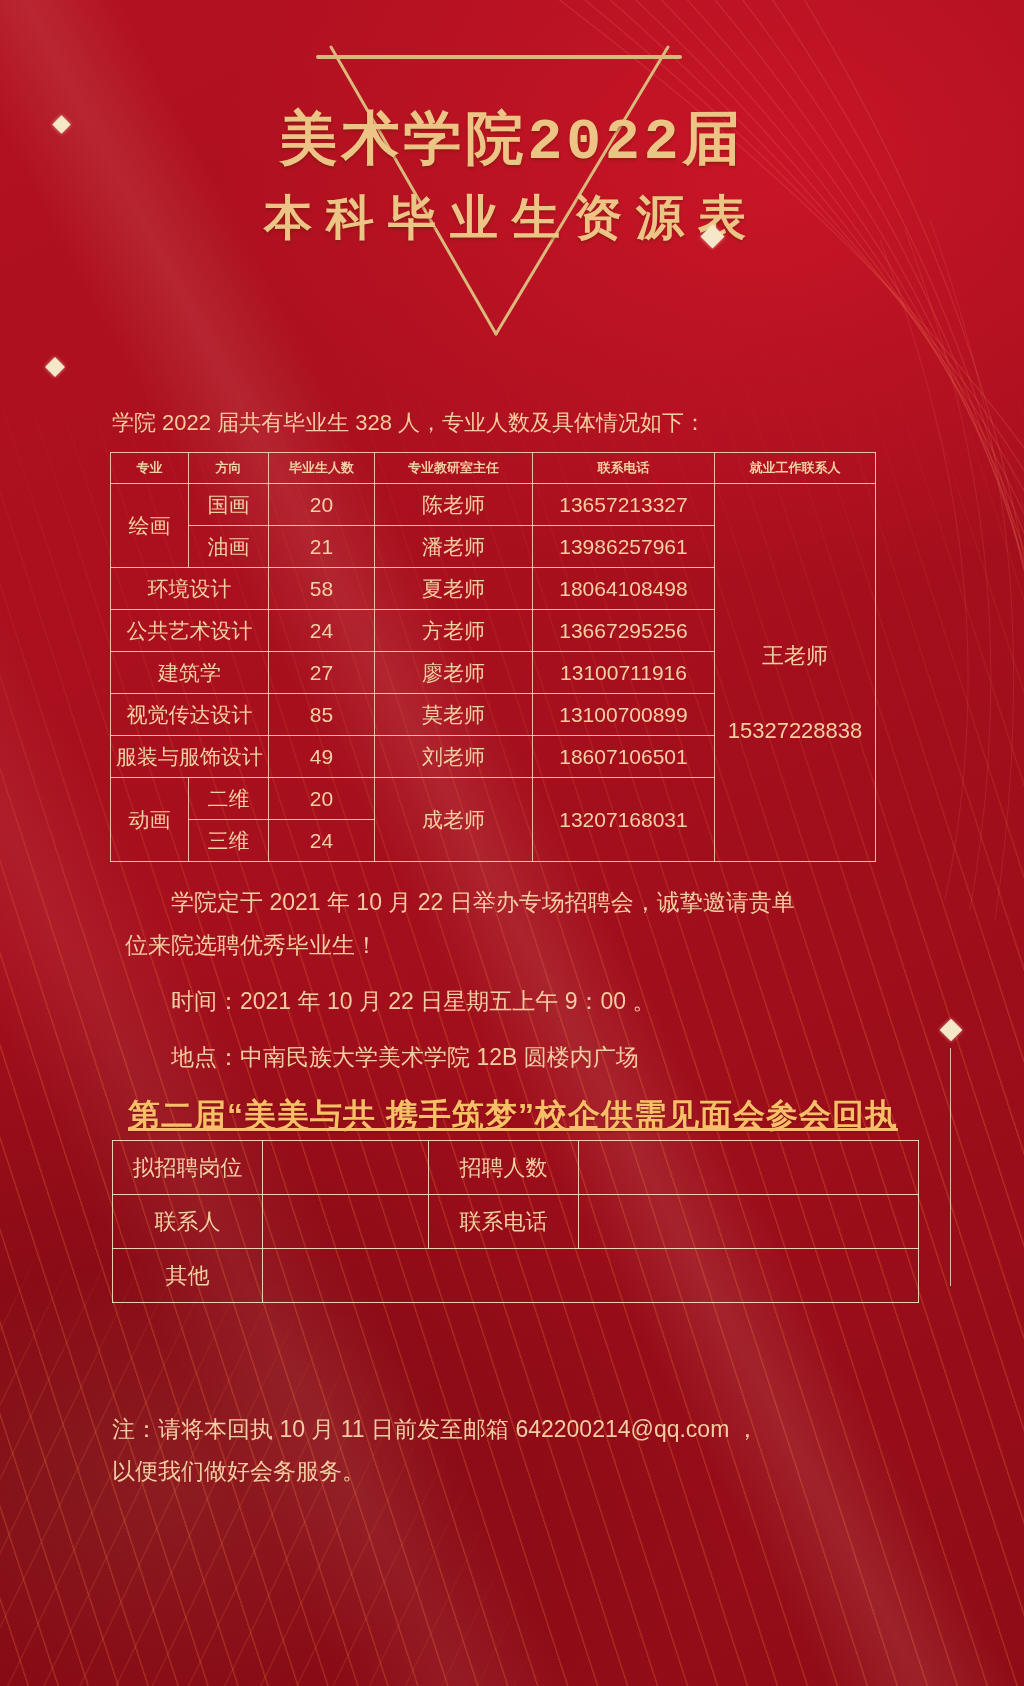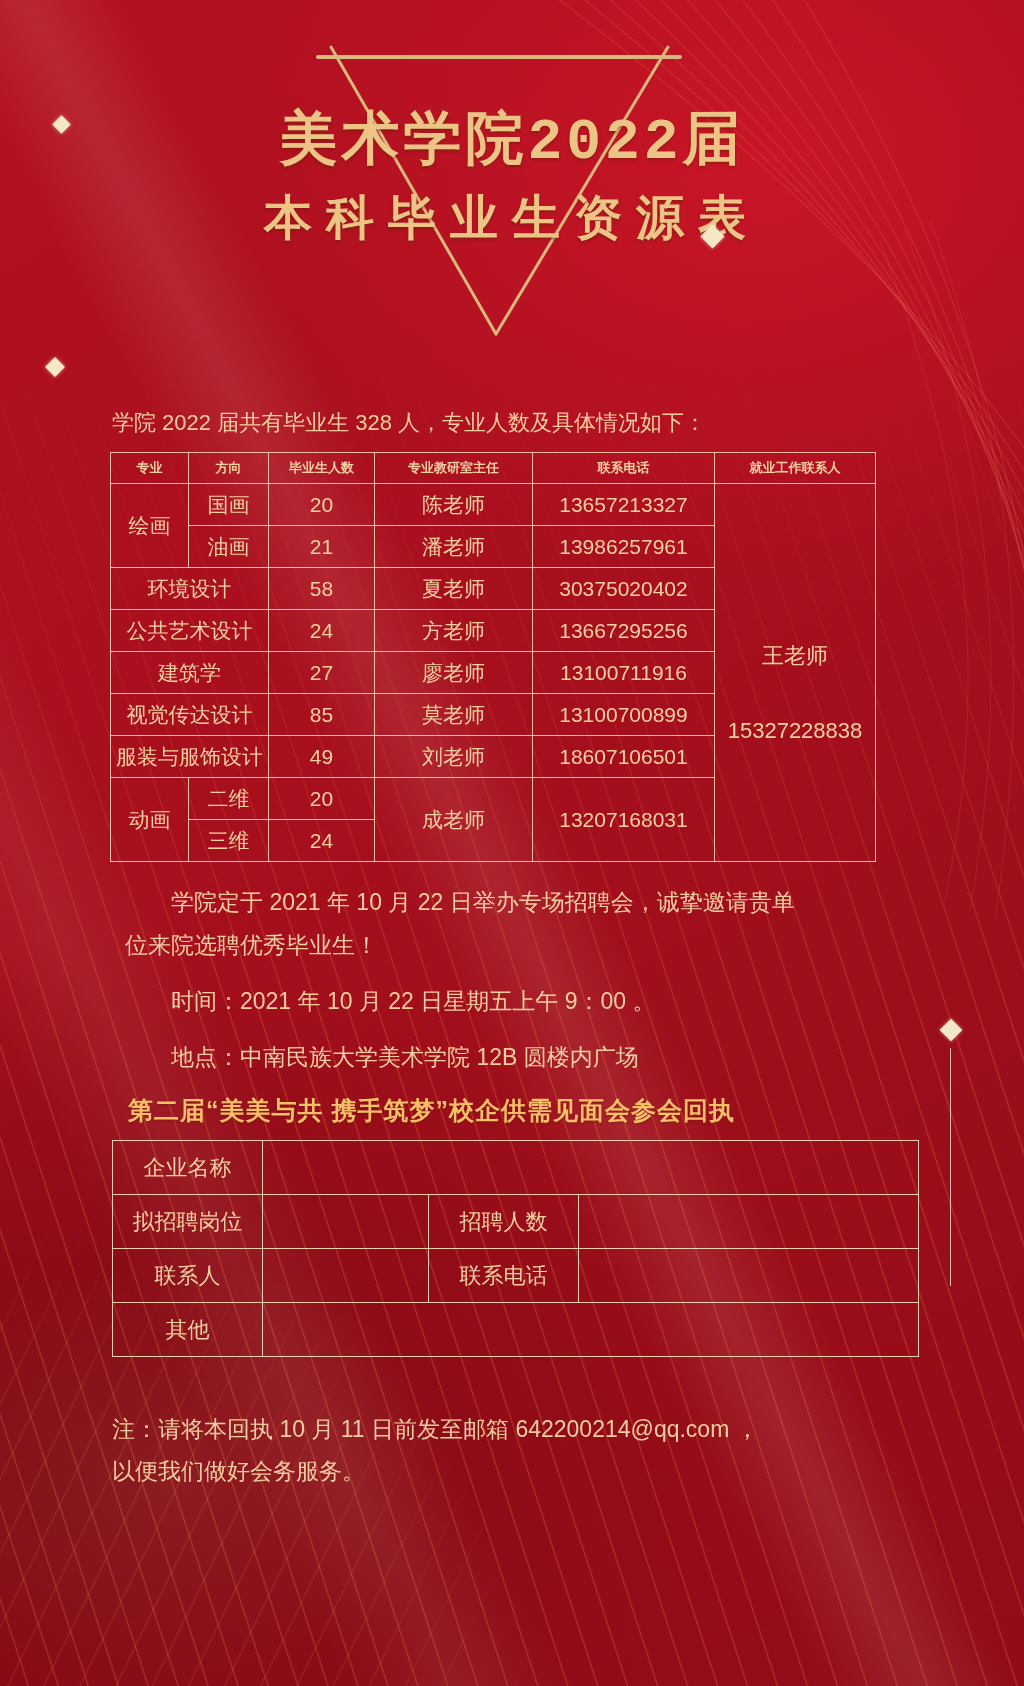--- a/index.html
+++ b/index.html
@@ -68,22 +68,22 @@
     color:#f2d0a2;font-size:21px;text-align:center;
   }
   table.main-table th,table.main-table td{
     border:1px solid rgba(243,222,183,.85);padding:0;font-weight:normal;overflow:hidden;
   }
   table.main-table th{height:30px;font-size:13px;font-weight:bold;}
   table.main-table td{height:41px;}
   .contact-cell div{line-height:34px;font-size:22px;margin-top:41px;}
   
   .reply-heading{position:absolute;left:128px;top:1094px;z-index:3;
-    font-size:25px;font-weight:bold;color:#f7bf68;letter-spacing:1px;
-    text-shadow:0 1px 2px rgba(90,20,0,.4);}
+    font-size:32px;font-weight:bold;color:#f7bf68;letter-spacing:1px;
+    text-shadow:0 1px 2px rgba(90,20,0,.4);text-decoration:underline;}
   table.reply-table{
     position:absolute;left:112px;top:1140px;width:806px;z-index:3;
     border-collapse:collapse;table-layout:fixed;
     color:#f2d0a2;font-size:22px;text-align:center;
   }
   table.reply-table td{border:1px solid rgba(245,228,192,.9);height:53px;padding:0;}
   
   .notes{position:absolute;left:112px;top:1408px;z-index:3;
     font-size:23px;line-height:42px;color:#f2cda1;}
   .notes div{white-space:nowrap;}
@@ -170,21 +170,21 @@
       <tr>
         <td>油画</td>
         <td>21</td>
         <td>潘老师</td>
         <td>13986257961</td>
       </tr>
       <tr>
         <td colspan="2">环境设计</td>
         <td>58</td>
         <td>夏老师</td>
-        <td>30375020402</td>
+        <td>18064108498</td>
       </tr>
       <tr>
         <td colspan="2">公共艺术设计</td>
         <td>24</td>
         <td>方老师</td>
         <td>13667295256</td>
       </tr>
       <tr>
         <td colspan="2">建筑学</td>
         <td>27</td>
@@ -227,24 +227,20 @@
 
   <table class="reply-table">
     <colgroup>
       <col style="width:150px">
         <col style="width:166px">
         <col style="width:150px">
         <col style="width:340px">
     </colgroup>
     <tbody>
       <tr>
-        <td>企业名称</td>
-        <td colspan="3"></td>
-      </tr>
-      <tr>
         <td>拟招聘岗位</td>
         <td></td>
         <td>招聘人数</td>
         <td></td>
       </tr>
       <tr>
         <td>联系人</td>
         <td></td>
         <td>联系电话</td>
         <td></td>

